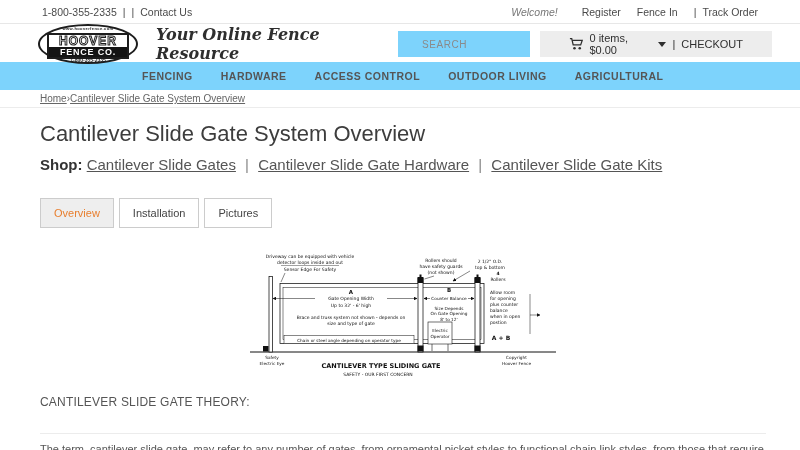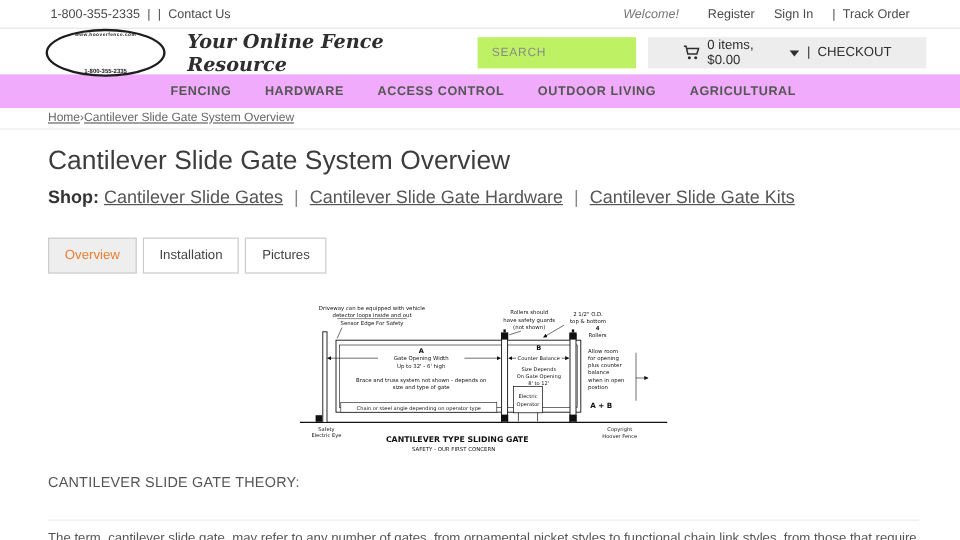--- a/index.html
+++ b/index.html
@@ -22,34 +22,34 @@
     font-size:4px; font-weight:bold; color:#1d1d1d; letter-spacing:.4px; }
   .logo-main { position:absolute; top:9px; left:9px; right:9px; border:2px solid #1d1d1d; background:#fff; }
   .logo-name { display:block; text-align:center; font-weight:bold; font-size:12px; line-height:12px;
     letter-spacing:1px; color:#fff; -webkit-text-stroke:1px #1d1d1d; }
   .logo-sub { display:block; text-align:center; background:#141414; color:#fff; font-weight:bold;
     font-size:9px; line-height:10px; letter-spacing:.8px; }
   .logo-phone { position:absolute; bottom:1px; left:0; right:0; text-align:center;
     font-size:5px; font-weight:bold; color:#1d1d1d; }
   .tagline { margin-left:18px; font-family:"DejaVu Serif", serif; font-style:italic; font-weight:bold;
     font-size:16px; color:#2e2e2e; }
-  .searchbox { margin-left:auto; width:132px; height:26px; background:#bef264; display:flex;
-    align-items:center; padding:0 8px 0 12px;justify-content:space-between; }
+  .searchbox { margin-left:auto; width:132px; height:26px; background:#7dd3fc; display:flex;
+    align-items:center; padding:0 8px 0 24px;justify-content:space-between; }
   .searchbox input { flex:1; border:0; background:transparent; outline:none; font-size:10px;
     letter-spacing:.6px; color:#555; font-family:"Liberation Sans", sans-serif; }
   .searchbox input::placeholder { color:#8a8a8a; }
   .search-btn { background:none; border:0; cursor:pointer; display:flex; align-items:center; }
   .cartbox { margin-left:10px; height:26px; background:#ededed; display:flex; align-items:center;
     gap:6px; padding:0 29px; font-size:11px; color:#2f2f2f; cursor:pointer; }
   .caret { width:0; height:0; border-left:4px solid transparent; border-right:4px solid transparent;
     border-top:5px solid #2f2f2f; display:inline-block; }
   .cartbox a { color:#2f2f2f; text-decoration:none; }
 
   
-  .nav { height:28px; background:#f0abfc; display:flex; align-items:center;
+  .nav { height:28px; background:#7dd3fc; display:flex; align-items:center;
     padding-left:142px; gap:28px; }
   .nav-item { font-size:10.5px; font-weight:bold; color:#555; letter-spacing:.5px; cursor:pointer; }
 
   
   .breadcrumb { height:18px; display:flex; align-items:center; gap:0; padding:0 40px;
     font-size:10px; color:#666; border-bottom:1px solid #ececec; }
   .breadcrumb a { color:#666; text-decoration:underline; cursor:pointer; }
 
   .page-title { margin:13px 40px 0; font-size:22px; font-weight:400; color:#3d3d3d; }
 
@@ -77,30 +77,34 @@
 <div class="topbar">
   <div class="seg tb-left">
     <span>1-800-355-2335</span>
     <span>|</span>
     <span>|</span>
     <a>Contact Us</a>
   </div>
   <div class="seg tb-right">
     <span class="welcome">Welcome!</span>
     <a class="seg-link">Register</a>
-    <a class="seg-link">Sign In</a>
+    <a class="seg-link">Fence In</a>
     <span class="seg-link">|</span>
     <a>Track Order</a>
   </div>
 </div>
 
 <div class="header">
   <div class="logo">
     <div class="logo-oval"></div>
     <div class="logo-arch">www.hooverfence.com</div>
+    <div class="logo-main">
+      <span class="logo-name">HOOVER</span>
+      <span class="logo-sub">FENCE CO.</span>
+    </div>
     <div class="logo-phone">1-800-355-2335</div>
   </div>
   <div class="tagline">Your Online Fence Resource</div>
 
   <div class="searchbox">
     <input type="text" placeholder="SEARCH" style="">
     <button class="search-btn">
       <svg width="14" height="14" viewBox="0 0 14 14">
         <circle cx="6" cy="6" r="4.3" fill="none" stroke="#2f2f2f" stroke-width="1.6"></circle>
         <line x1="9.4" y1="9.4" x2="13" y2="13" stroke="#2f2f2f" stroke-width="1.8"></line>

